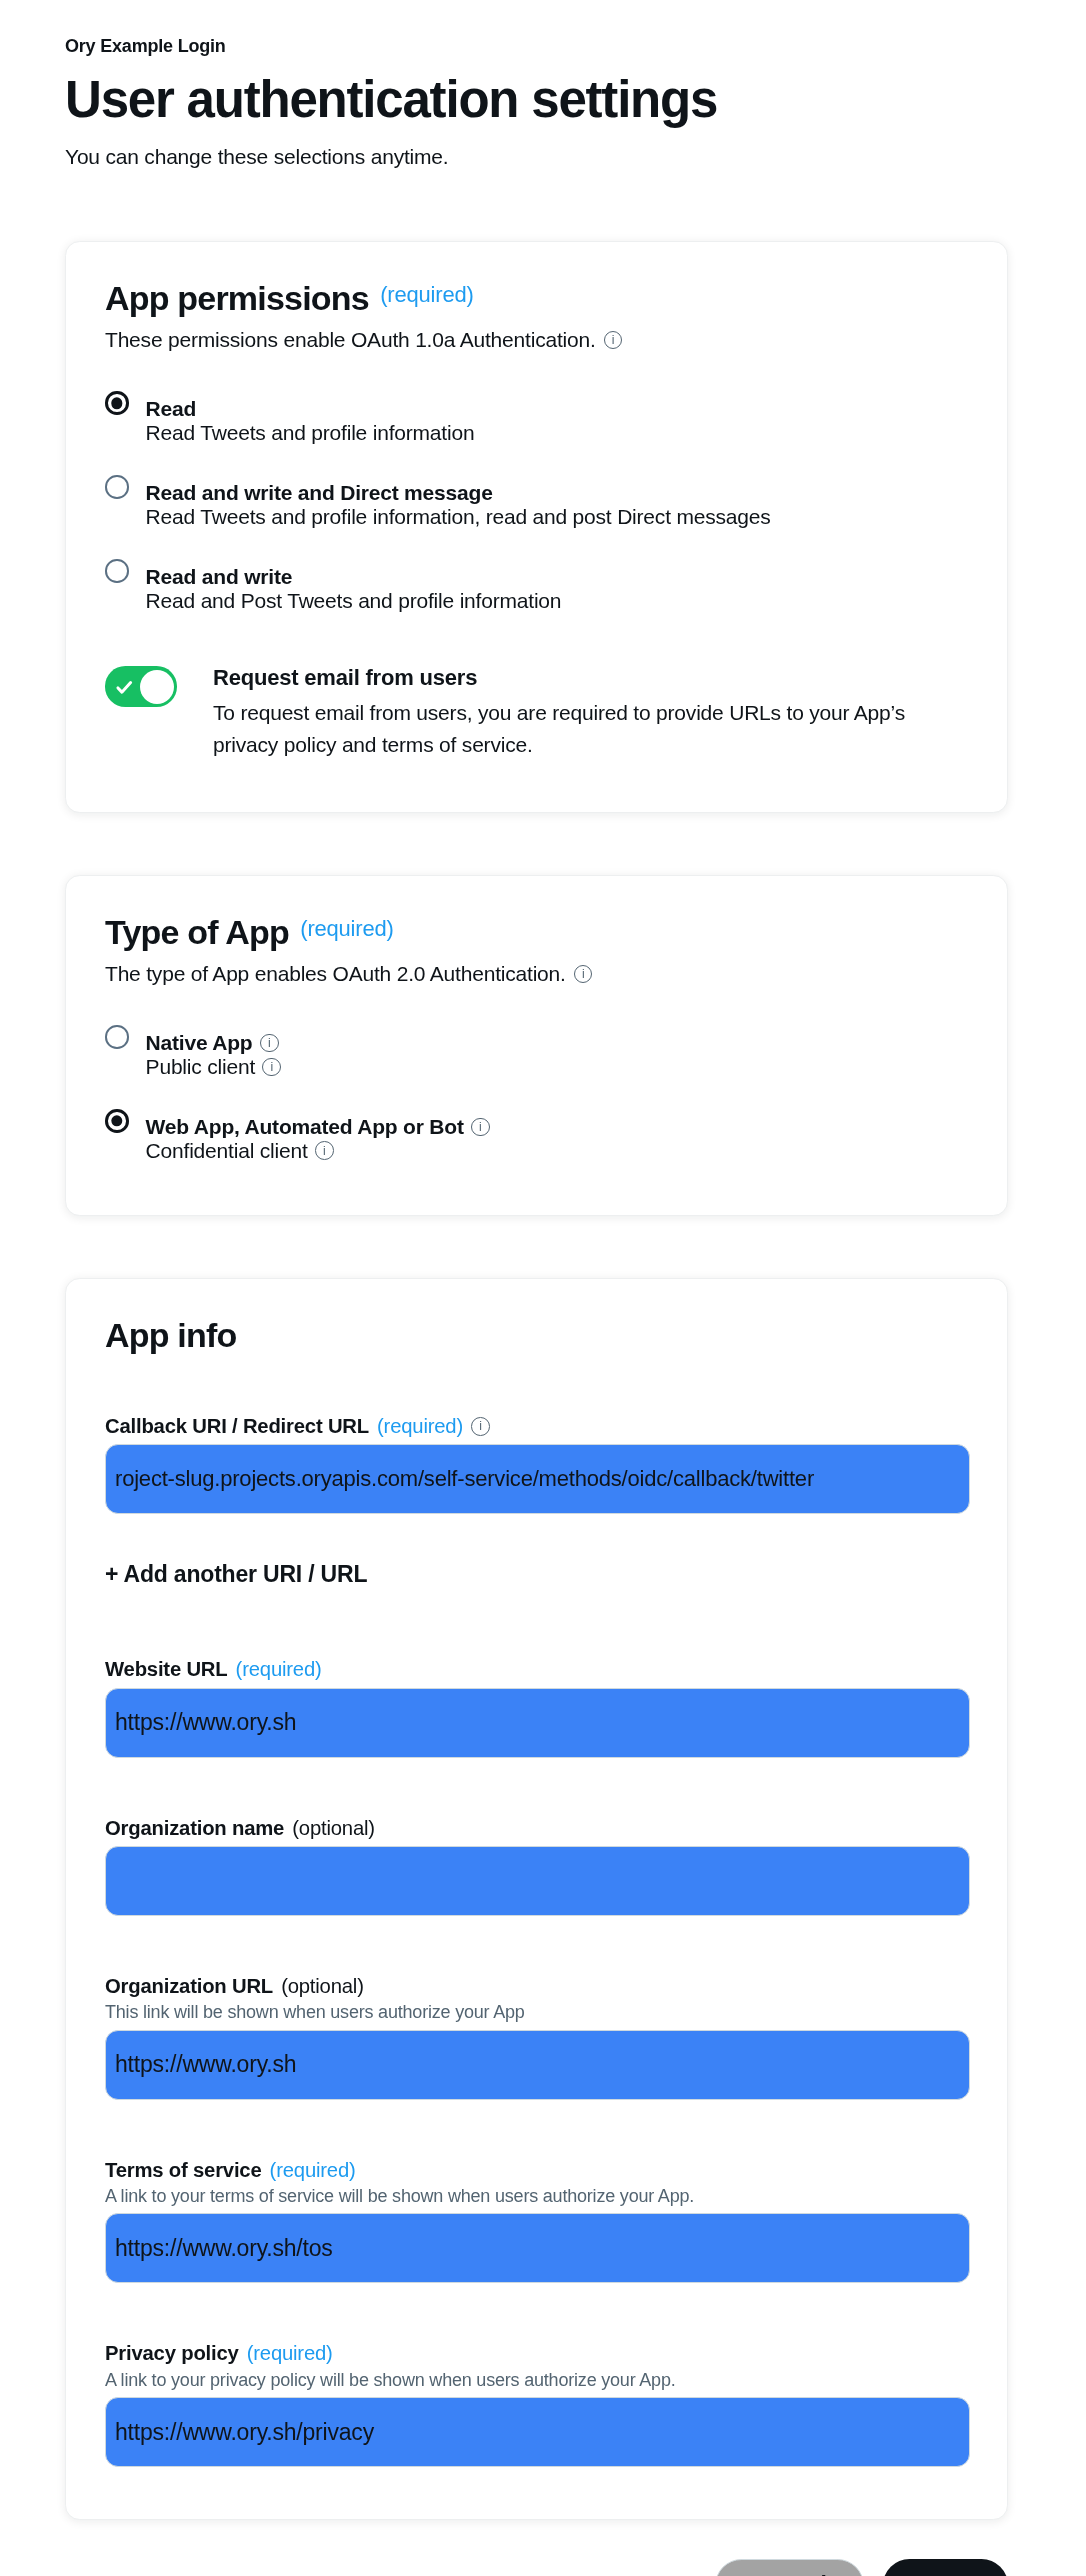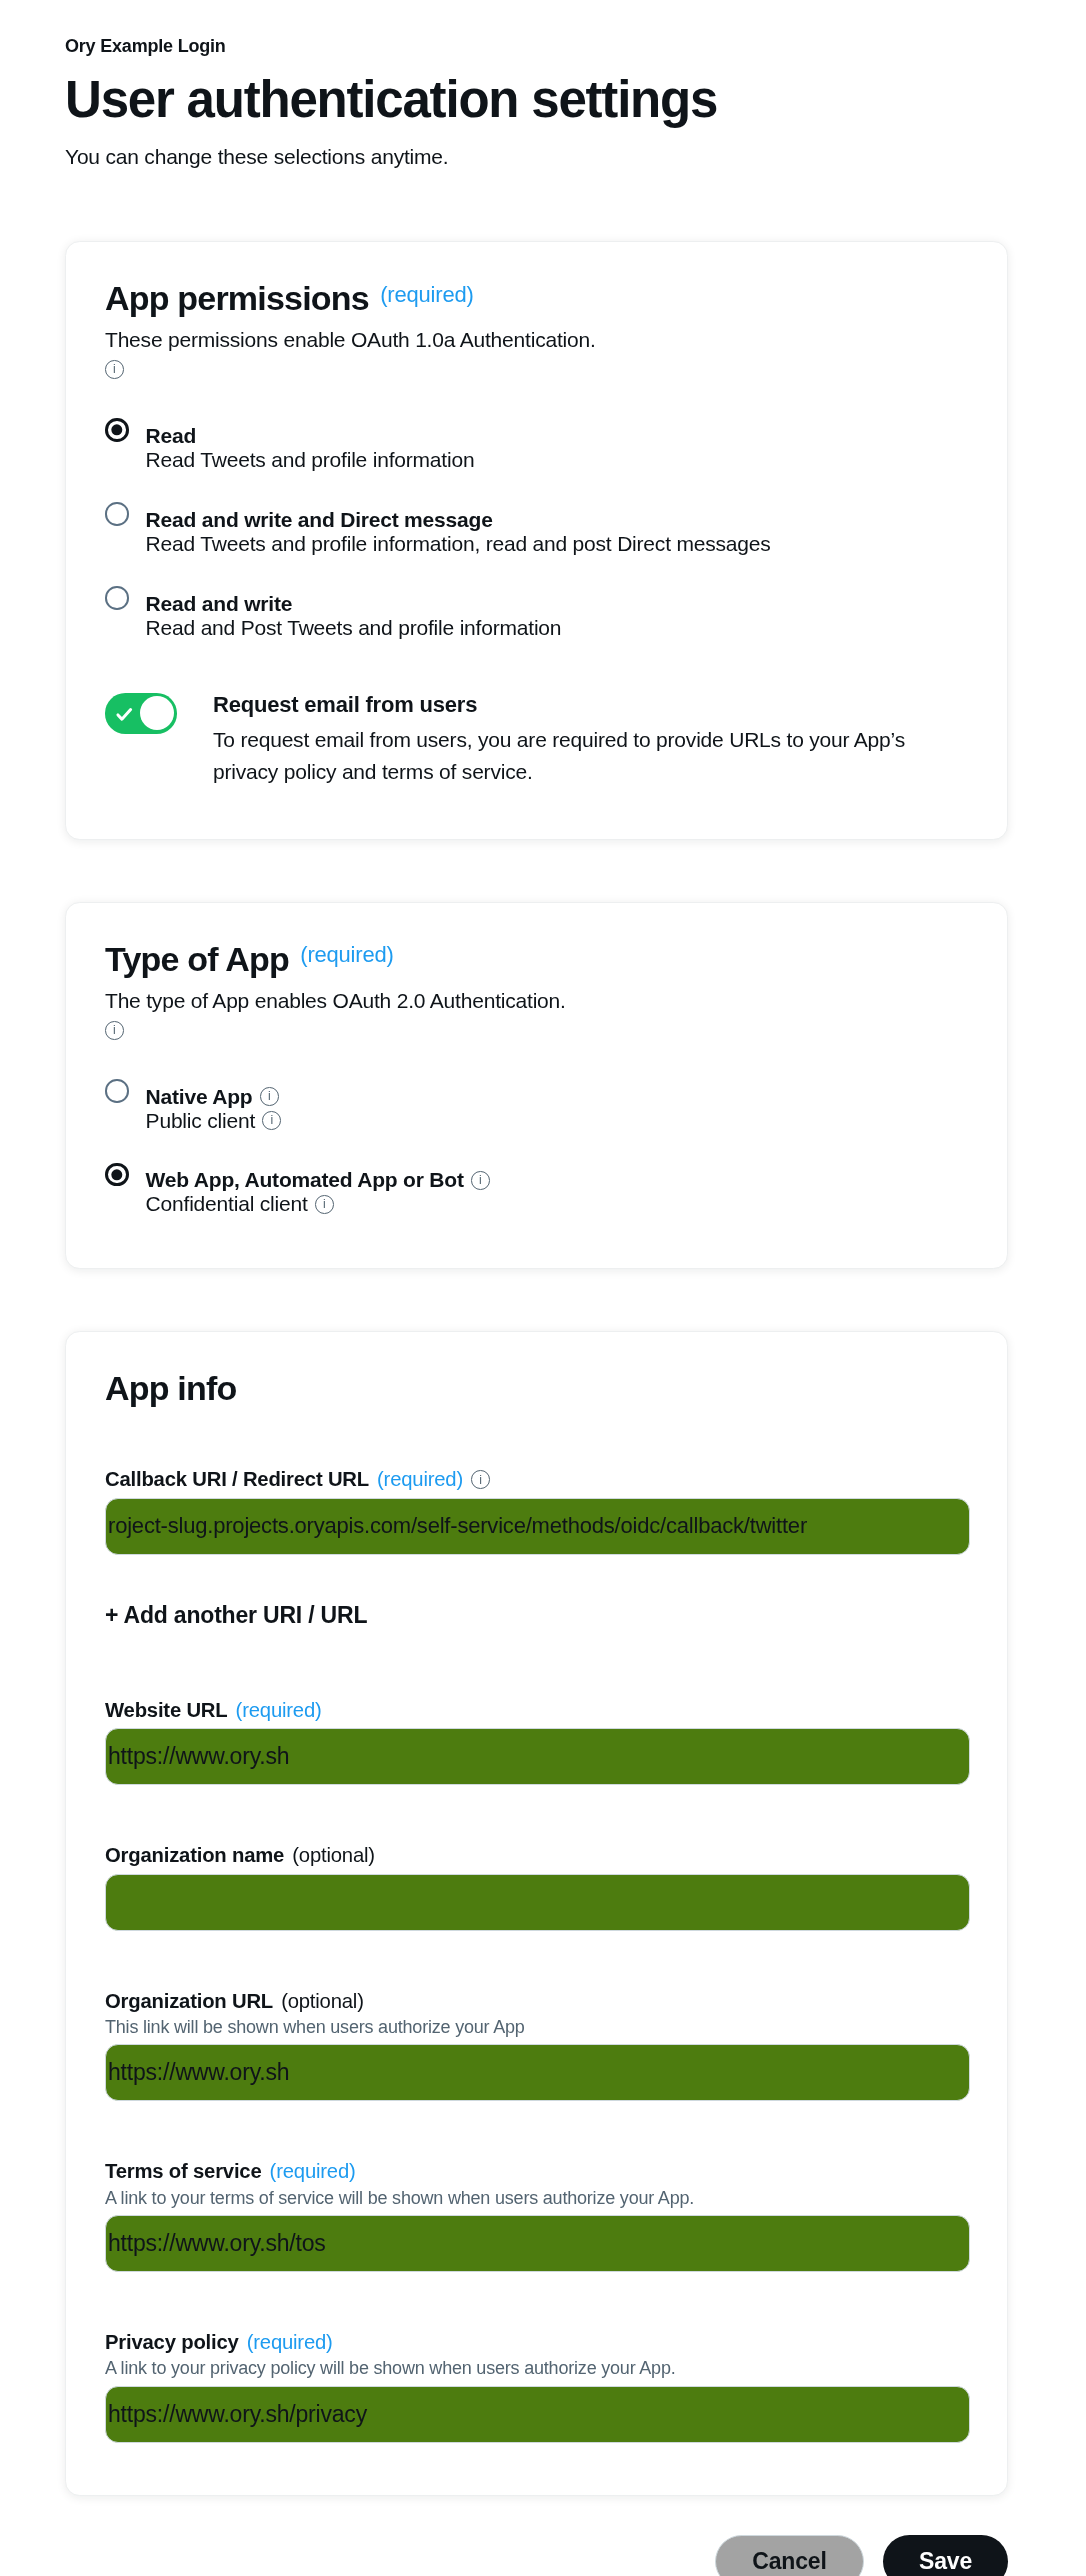--- a/index.html
+++ b/index.html
@@ -18,21 +18,21 @@
   h1{font-size:51px;font-weight:bold;letter-spacing:-1.2px;margin:13px 0 16.3px;}
   .subtitle{font-size:21px;}
   .card{
     width:943px;background:#fff;border:0.8px solid #edeff0;border-radius:14.6px;
     box-shadow:0 1.6px 9.8px rgba(15,20,25,0.08);
     padding:37px 39px 52px;margin-top:62px;
   }
   .card:first-of-type{margin-top:72px;}
   h2{font-size:34px;font-weight:bold;letter-spacing:-0.8px;display:flex;align-items:flex-start;gap:11.4px;}
   h2 .req{font-size:22px;font-weight:normal;color:var(--accent_blue);letter-spacing:-0.2px;position:relative;top:2.4px;}
-  .card-desc{font-size:21px;margin-top:9.8px;display:flex;gap:8.1px;flex-direction:column;}
+  .card-desc{font-size:21px;margin-top:9.8px;display:flex;align-items:center;gap:8.1px;}
   .options{margin-top:37px;}
   .option{display:flex;align-items:flex-start;margin-bottom:28px;}
   .option:last-child{margin-bottom:0;}
   .radio{
     flex:0 0 auto;width:23.6px;height:23.6px;border-radius:50%;
     border:2px solid #5b7083;margin:2.4px 17px 0 0;position:relative;background:#fff;
   }
   .radio.selected{border:3.3px solid var(--ink);}
   .radio.selected::after{
     content:"";position:absolute;left:50%;top:50%;width:11.4px;height:11.4px;
@@ -55,24 +55,24 @@
   .toggle-label{font-size:22px;font-weight:bold;}
   .toggle-desc{font-size:21px;line-height:1.5;margin-top:6.5px;max-width:772px;}
   
   .section-title{display:block;}
   .field-label{font-size:20.3px;font-weight:bold;display:flex;align-items:center;gap:8.1px;}
   .field-label .mod{font-weight:normal;letter-spacing:-0.2px;}
   .mod-blue{color:var(--accent_blue);}
   .mod-dark{color:var(--ink);}
   .hint{font-size:18px;color:var(--secondary_gray);margin-top:4.1px;}
   .text-input{
-    display:block;width:865px;height:57px;margin-top:6.5px;
-    border:0.8px solid var(--input_border);border-radius:13px;background:#4d7c0f;
+    display:block;width:865px;height:70px;margin-top:6.5px;
+    border:0.8px solid var(--input_border);border-radius:13px;background:#3b82f6;
     font-family:"Liberation Sans",sans-serif;font-size:23px;letter-spacing:-0.2px;
-    color:var(--ink);padding:0 2px;outline:none;
+    color:var(--ink);padding:0 9px;outline:none;
   }
   .callback-input{font-size:22px;}
   .callback-group{margin-top:60px;}
   .add-link{font-size:23px;font-weight:bold;margin-top:47px;display:inline-block;cursor:pointer;}
   .field-group{margin-top:59px;}
   .field-group.first{margin-top:70px;}
   
   .footer{width:943px;display:flex;justify-content:flex-end;gap:19.5px;margin-top:39px;}
   .btn{
     height:53px;border-radius:27px;font-family:"Liberation Sans",sans-serif;

